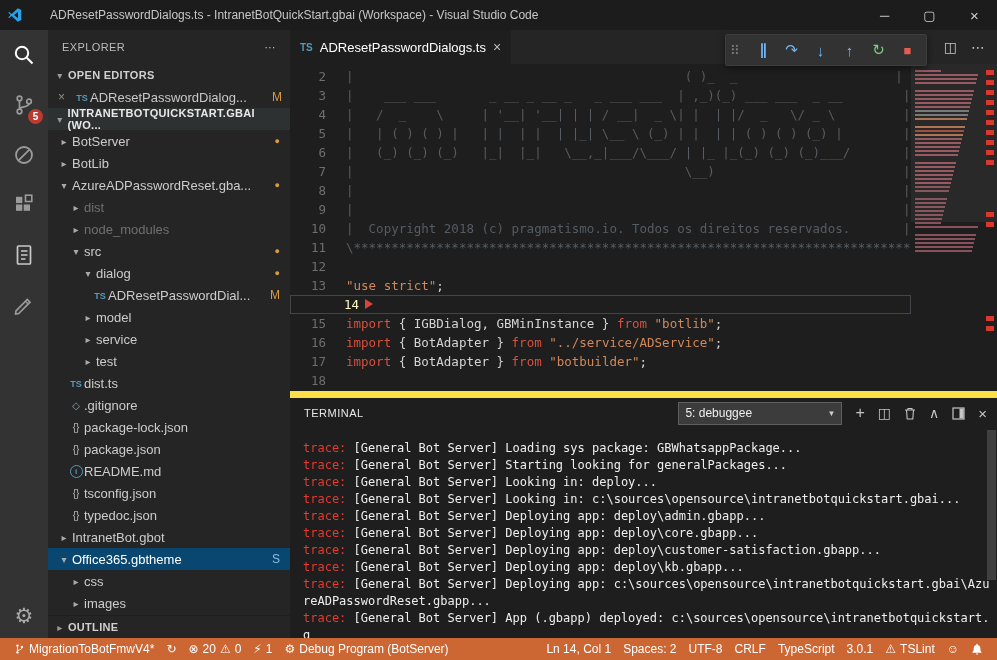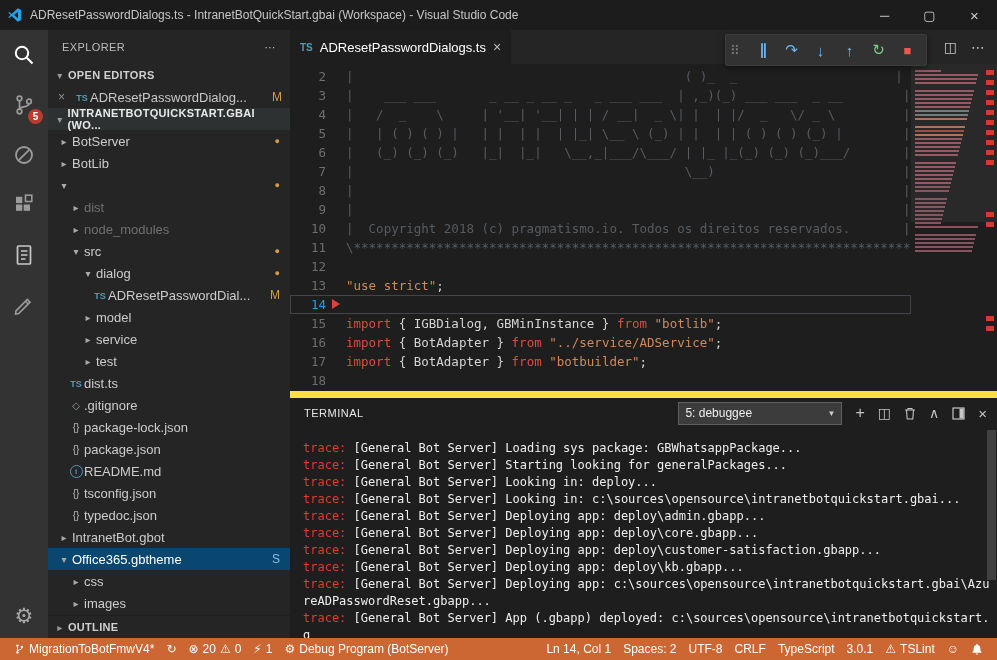--- a/index.html
+++ b/index.html
@@ -1,20 +1,20 @@
 <!DOCTYPE html>
 <html><head>
 <meta charset="utf-8">
 <style>
   html,body{margin:0;padding:0;background:#101010;}
   .window{position:relative;width:997px;height:660px;background:#1e1e1e;overflow:hidden;
           font-family:"Liberation Sans","DejaVu Sans",sans-serif;color:#cccccc;font-size:13px;
           -webkit-font-smoothing:antialiased;}
   
-  .titlebar{height:30px;background:#1c1c1c;display:flex;align-items:center;}
+  .titlebar{height:30px;background:#1c1c1c;display:flex;align-items:center;gap:20px;}
   .titlebar .logo{width:30px;display:flex;justify-content:center;}
   .titlebar .title{font-size:12px;color:#c7c7c7;white-space:nowrap;overflow:hidden;flex:1;}
   .win-controls{display:flex;height:30px;}
   .win-btn{width:45px;display:flex;align-items:center;justify-content:center;color:#cfcfcf;font-size:13px;cursor:default;}
   
   .main{display:flex;height:608px;}
   
   .activitybar{width:48px;background:#333333;display:flex;flex-direction:column;align-items:center;}
   .act-item{width:48px;height:50px;display:flex;align-items:center;justify-content:center;position:relative;}
   .act-badge{position:absolute;right:5px;bottom:6px;min-width:15px;height:15px;border-radius:50%;
@@ -60,21 +60,21 @@
   .dbg-drag{color:#7a7a7a;font-size:13px;width:18px;}
   .c-blue{color:#71b6f4;} .c-green{color:#79ce86;} .c-red{color:#e85b50;}
   .dbg-pause{letter-spacing:-1px;font-weight:bold;}
   
   .editor{height:333px;position:relative;overflow:hidden;font-family:"DejaVu Sans Mono","Liberation Mono",monospace;}
   .code{position:absolute;inset:0 86px 0 0;padding-top:3px;overflow:hidden;}
   .code-line{height:19px;line-height:19px;white-space:pre;font-size:12.5px;}
   .ln{display:inline-block;width:36px;text-align:right;color:#6e6e6e;padding-right:6px;}
   .mslot{display:inline-block;width:14px;}
   .code-line.current{outline:1px solid #44444b;outline-offset:-1px;}
-  .code-line.current .ln{color:#0ea5e9;}
+  .code-line.current .ln{color:#fef9c3;padding-left:33px;}
   .dbg-arrow{display:inline-block;width:0;height:0;border-left:8px solid #d8453a;border-top:5px solid transparent;border-bottom:5px solid transparent;}
   .tok-cmt{color:#565c61;}
   .tok-str{color:#d3885a;}
   .tok-kw{color:#d8503f;}
   .tok-id{color:#d4d4d4;}
   .minimap{position:absolute;top:0;right:14px;width:72px;bottom:0;background:#1e1e1e;}
   .mm-bar{position:absolute;left:4px;height:2px;opacity:.85;}
   .mm-slider{position:absolute;top:0;right:0;width:86px;height:158px;background:rgba(120,120,120,.12);}
   .overview-ruler{position:absolute;top:0;right:0;width:14px;bottom:0;}
   .ov-mark{position:absolute;right:3px;width:8px;height:5px;background:#d8382e;}
@@ -199,20 +199,21 @@
             <span class="spacer"></span>
             <span class="git-dot">●</span>
           </div>
           <div class="tree-row" style="padding-left: 8px;">
             <span class="slot">▸</span>
             <span class="tlabel">BotLib</span>
             <span class="spacer"></span>
           </div>
           <div class="tree-row" style="padding-left: 8px;">
             <span class="slot">▾</span>
+            <span class="tlabel">AzureADPasswordReset.gba...</span>
             <span class="spacer"></span>
             <span class="git-dot">●</span>
           </div>
           <div class="tree-row dim" style="padding-left: 20px;">
             <span class="slot">▸</span>
             <span class="tlabel">dist</span>
             <span class="spacer"></span>
           </div>
           <div class="tree-row dim" style="padding-left: 20px;">
             <span class="slot">▸</span>

